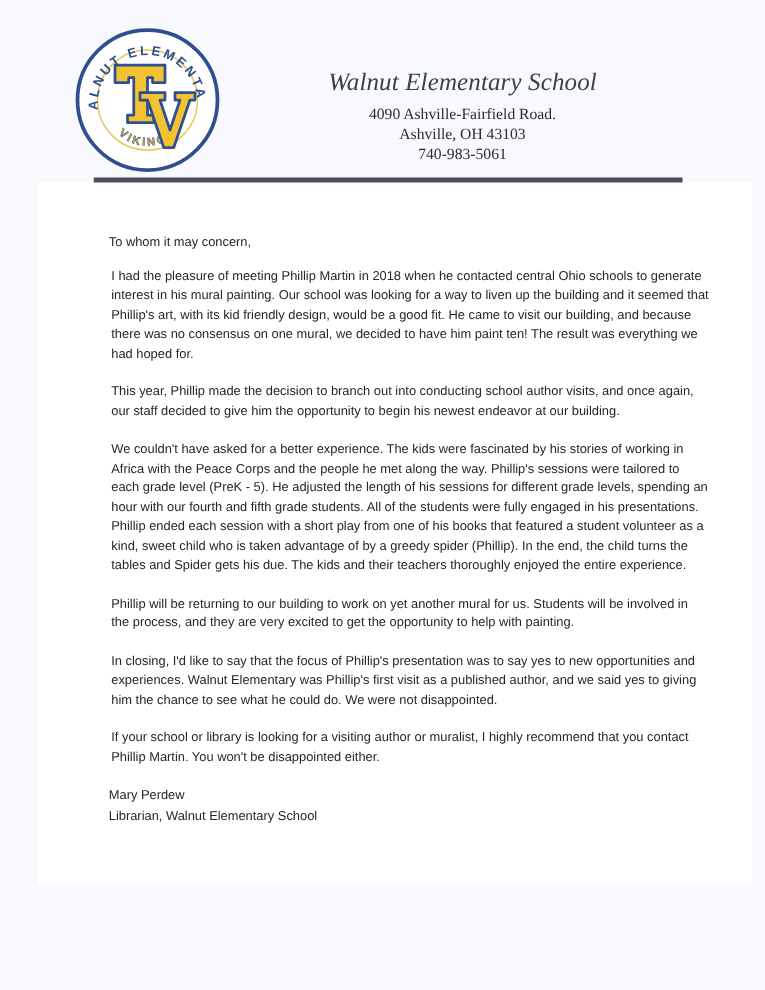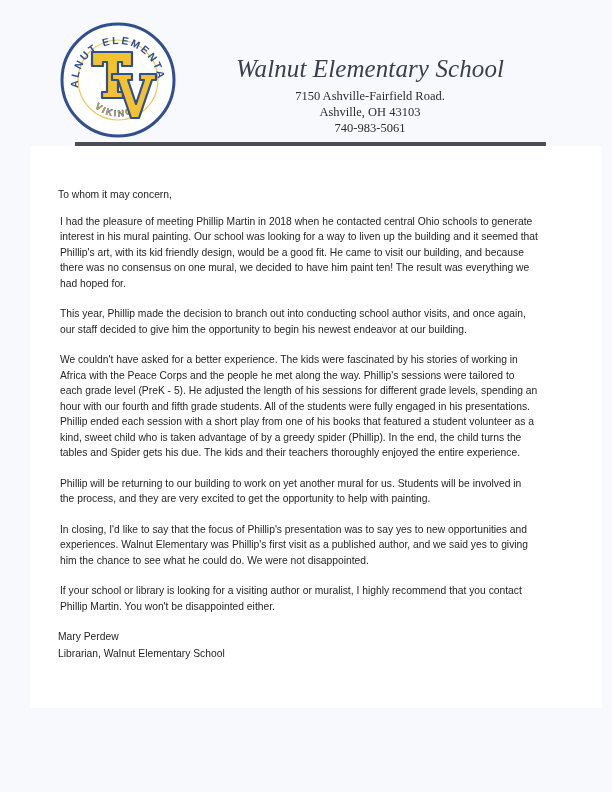--- a/index.html
+++ b/index.html
@@ -14,32 +14,32 @@
     background: #ffffff;
   }
   .logo {
     position: absolute; left: 60px; top: 22px; width: 116px; height: 116px;
   }
   .letterhead {
     position: absolute; left: 220px; top: 55px; width: 300px; text-align: center;
   }
   .school-name {
     font-family: "Liberation Serif", serif; font-style: italic;
-    font-size: 25px; color: #3a3f4a; margin: 0 0 5px 0; letter-spacing: 0.1px;
+    font-size: 20px; color: #3a3f4a; margin: 0 0 5px 0; letter-spacing: 0.1px;
   }
   .addr-line {
     font-family: "Liberation Serif", serif; font-size: 12.5px; color: #2c2c2c;
     line-height: 16px;
   }
   .divider {
     position: absolute; left: 75px; top: 142px; width: 471px; height: 4px;
     background: #4a4d55;
   }
   .letter-body {
-    position: absolute; left: 58px; top: 187px; width: 480px;
+    position: absolute; left: 87px; top: 187px; width: 480px;
     font-size: 10.3px; line-height: 15.5px; color: #262626;
   }
   .salutation { margin: 0 0 11px 0; }
   .para { margin: 0 0 15px 2px; }
   .closing { margin: 0; line-height: 16.5px; }
 </style>
 </head>
 <body>
 
 <div class="page-white"></div>
@@ -60,21 +60,21 @@
     </text>
 
     <path d="M 32 30 L 72 30 L 72 44 L 62 44 L 62 40 L 58 40 L 58 70 L 63 70 L 63 76 L 42 76 L 42 70 L 47 70 L 47 40 L 43 40 L 43 44 L 32 44 Z" fill="#f2c230" stroke="#2f4f8f" stroke-width="2.2" stroke-linejoin="round"></path>
 
     <path d="M 52 52 L 72 52 L 72 58 L 68 58 L 76 82 L 84 58 L 80 58 L 80 52 L 96 52 L 96 58 L 92 58 L 79 96 L 71 96 L 58 58 L 52 58 Z" fill="#f2c230" stroke="#2f4f8f" stroke-width="2.2" stroke-linejoin="round"></path>
   </svg>
 </div>
 
 <div class="letterhead">
   <div class="school-name">Walnut Elementary School</div>
-  <div class="addr-line">7150 Ashville-Fairfield Road.</div>
+  <div class="addr-line">4090 Ashville-Fairfield Road.</div>
   <div class="addr-line">Ashville, OH 43103</div>
   <div class="addr-line">740-983-5061</div>
 </div>
 
 <div class="divider"></div>
 
 <div class="letter-body">
   <p class="salutation">To whom it may concern,</p>
   <p class="para">I had the pleasure of meeting Phillip Martin in 2018 when he contacted central Ohio schools to generate interest in his mural painting. Our school was looking for a way to liven up the building and it seemed that Phillip's art, with its kid friendly design, would be a good fit. He came to visit our building, and because there was no consensus on one mural, we decided to have him paint ten! The result was everything we had hoped for.</p>
   <p class="para">This year, Phillip made the decision to branch out into conducting school author visits, and once again, our staff decided to give him the opportunity to begin his newest endeavor at our building.</p>

